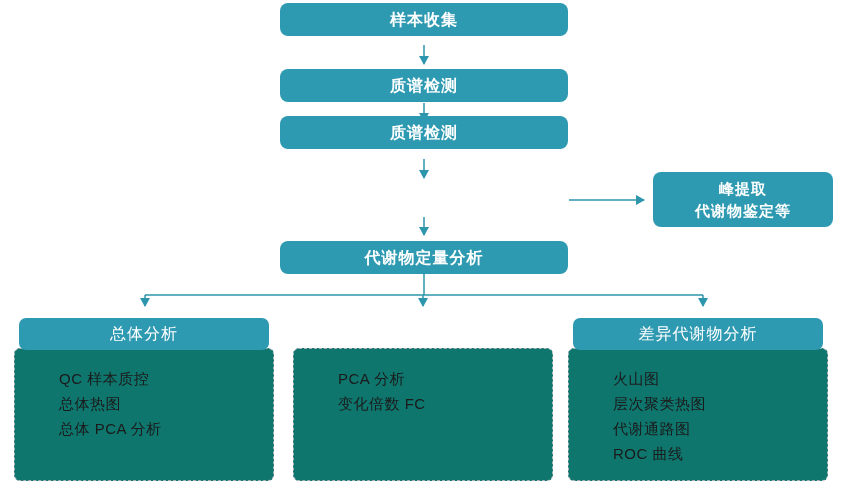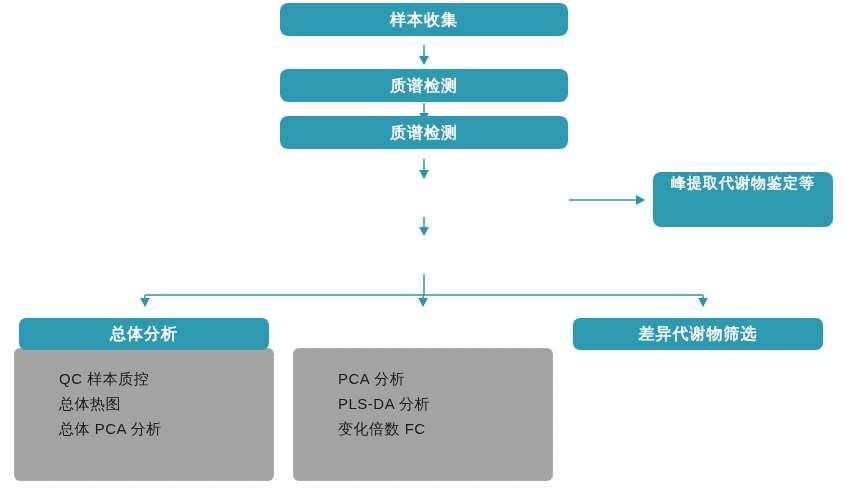--- a/index.html
+++ b/index.html
@@ -46,53 +46,53 @@
     top: 172px;
     width: 180px;
     height: 55px;
     background: #2E9AB2;
     border-radius: 8px;
     color: #ffffff;
     font-size: 15px;
     font-weight: 600;
     text-align: center;
     display: flex;
-    flex-direction: row;
+    flex-direction: column;
     justify-content: center;
     line-height: 22px;
     letter-spacing: 1px;
   }
   .col-body {
     position: absolute;
     top: 348px;
     width: 260px;
     height: 133px;
     box-sizing: border-box;
-    background: #a3a3a3;
+    background: #0f766e;
     border: 1px dashed #A9B3BA;
     border-radius: 6px;
     padding: 17px 0 10px 44px;
   }
   .col-body .item {
     font-size: 15px;
     line-height: 25px;
     color: #1A1A1A;
     letter-spacing: 0.5px;
   }
   .col-header {
     position: absolute;
     top: 318px;
     width: 250px;
     height: 32px;
     line-height: 32px;
     background: #2E9AB2;
     border-radius: 7px;
     color: #ffffff;
     font-size: 16px;
-    font-weight: 700;
+    font-weight: 400;
     text-align: center;
     letter-spacing: 1px;
     z-index: 2;
   }
 </style>
 </head>
 <body>
 
 <div class="canvas">
 
@@ -110,34 +110,40 @@
     <path class="line" d="M424,274 V295"></path>
     <path class="line" d="M145,295 H703"></path>
     <path class="line" d="M145,295 V306" marker-end="url(#arr)"></path>
     <path class="line" d="M423,295 V306" marker-end="url(#arr)"></path>
     <path class="line" d="M703,295 V306" marker-end="url(#arr)"></path>
   </svg>
 
   <div class="step" style="top:3px">样本收集</div>
   <div class="step" style="top:69px">质谱检测</div>
   <div class="step" style="top:116px">质谱检测</div>
+  <div class="step" style="top:241px">代谢物定量分析</div>
 
   <div class="side-box">
     <div>峰提取</div>
     <div>代谢物鉴定等</div>
   </div>
 
   <div class="col-body" style="left:14px">
     <div class="item">QC 样本质控</div>
     <div class="item">总体热图</div>
     <div class="item">总体 PCA 分析</div>
   </div>
   <div class="col-header" style="left:19px">总体分析</div>
 
   <div class="col-body" style="left:293px">
     <div class="item">PCA 分析</div>
-    <div class="item">PLS-DA 分析</div>
     <div class="item">变化倍数 FC</div>
   </div>
 
-  <div class="col-header" style="left:573px">差异代谢物筛选</div>
+  <div class="col-body" style="left:568px">
+    <div class="item">火山图</div>
+    <div class="item">层次聚类热图</div>
+    <div class="item">代谢通路图</div>
+    <div class="item">ROC 曲线</div>
+  </div>
+  <div class="col-header" style="left:573px">差异代谢物分析</div>
 
 </div>
 
 </body></html>

